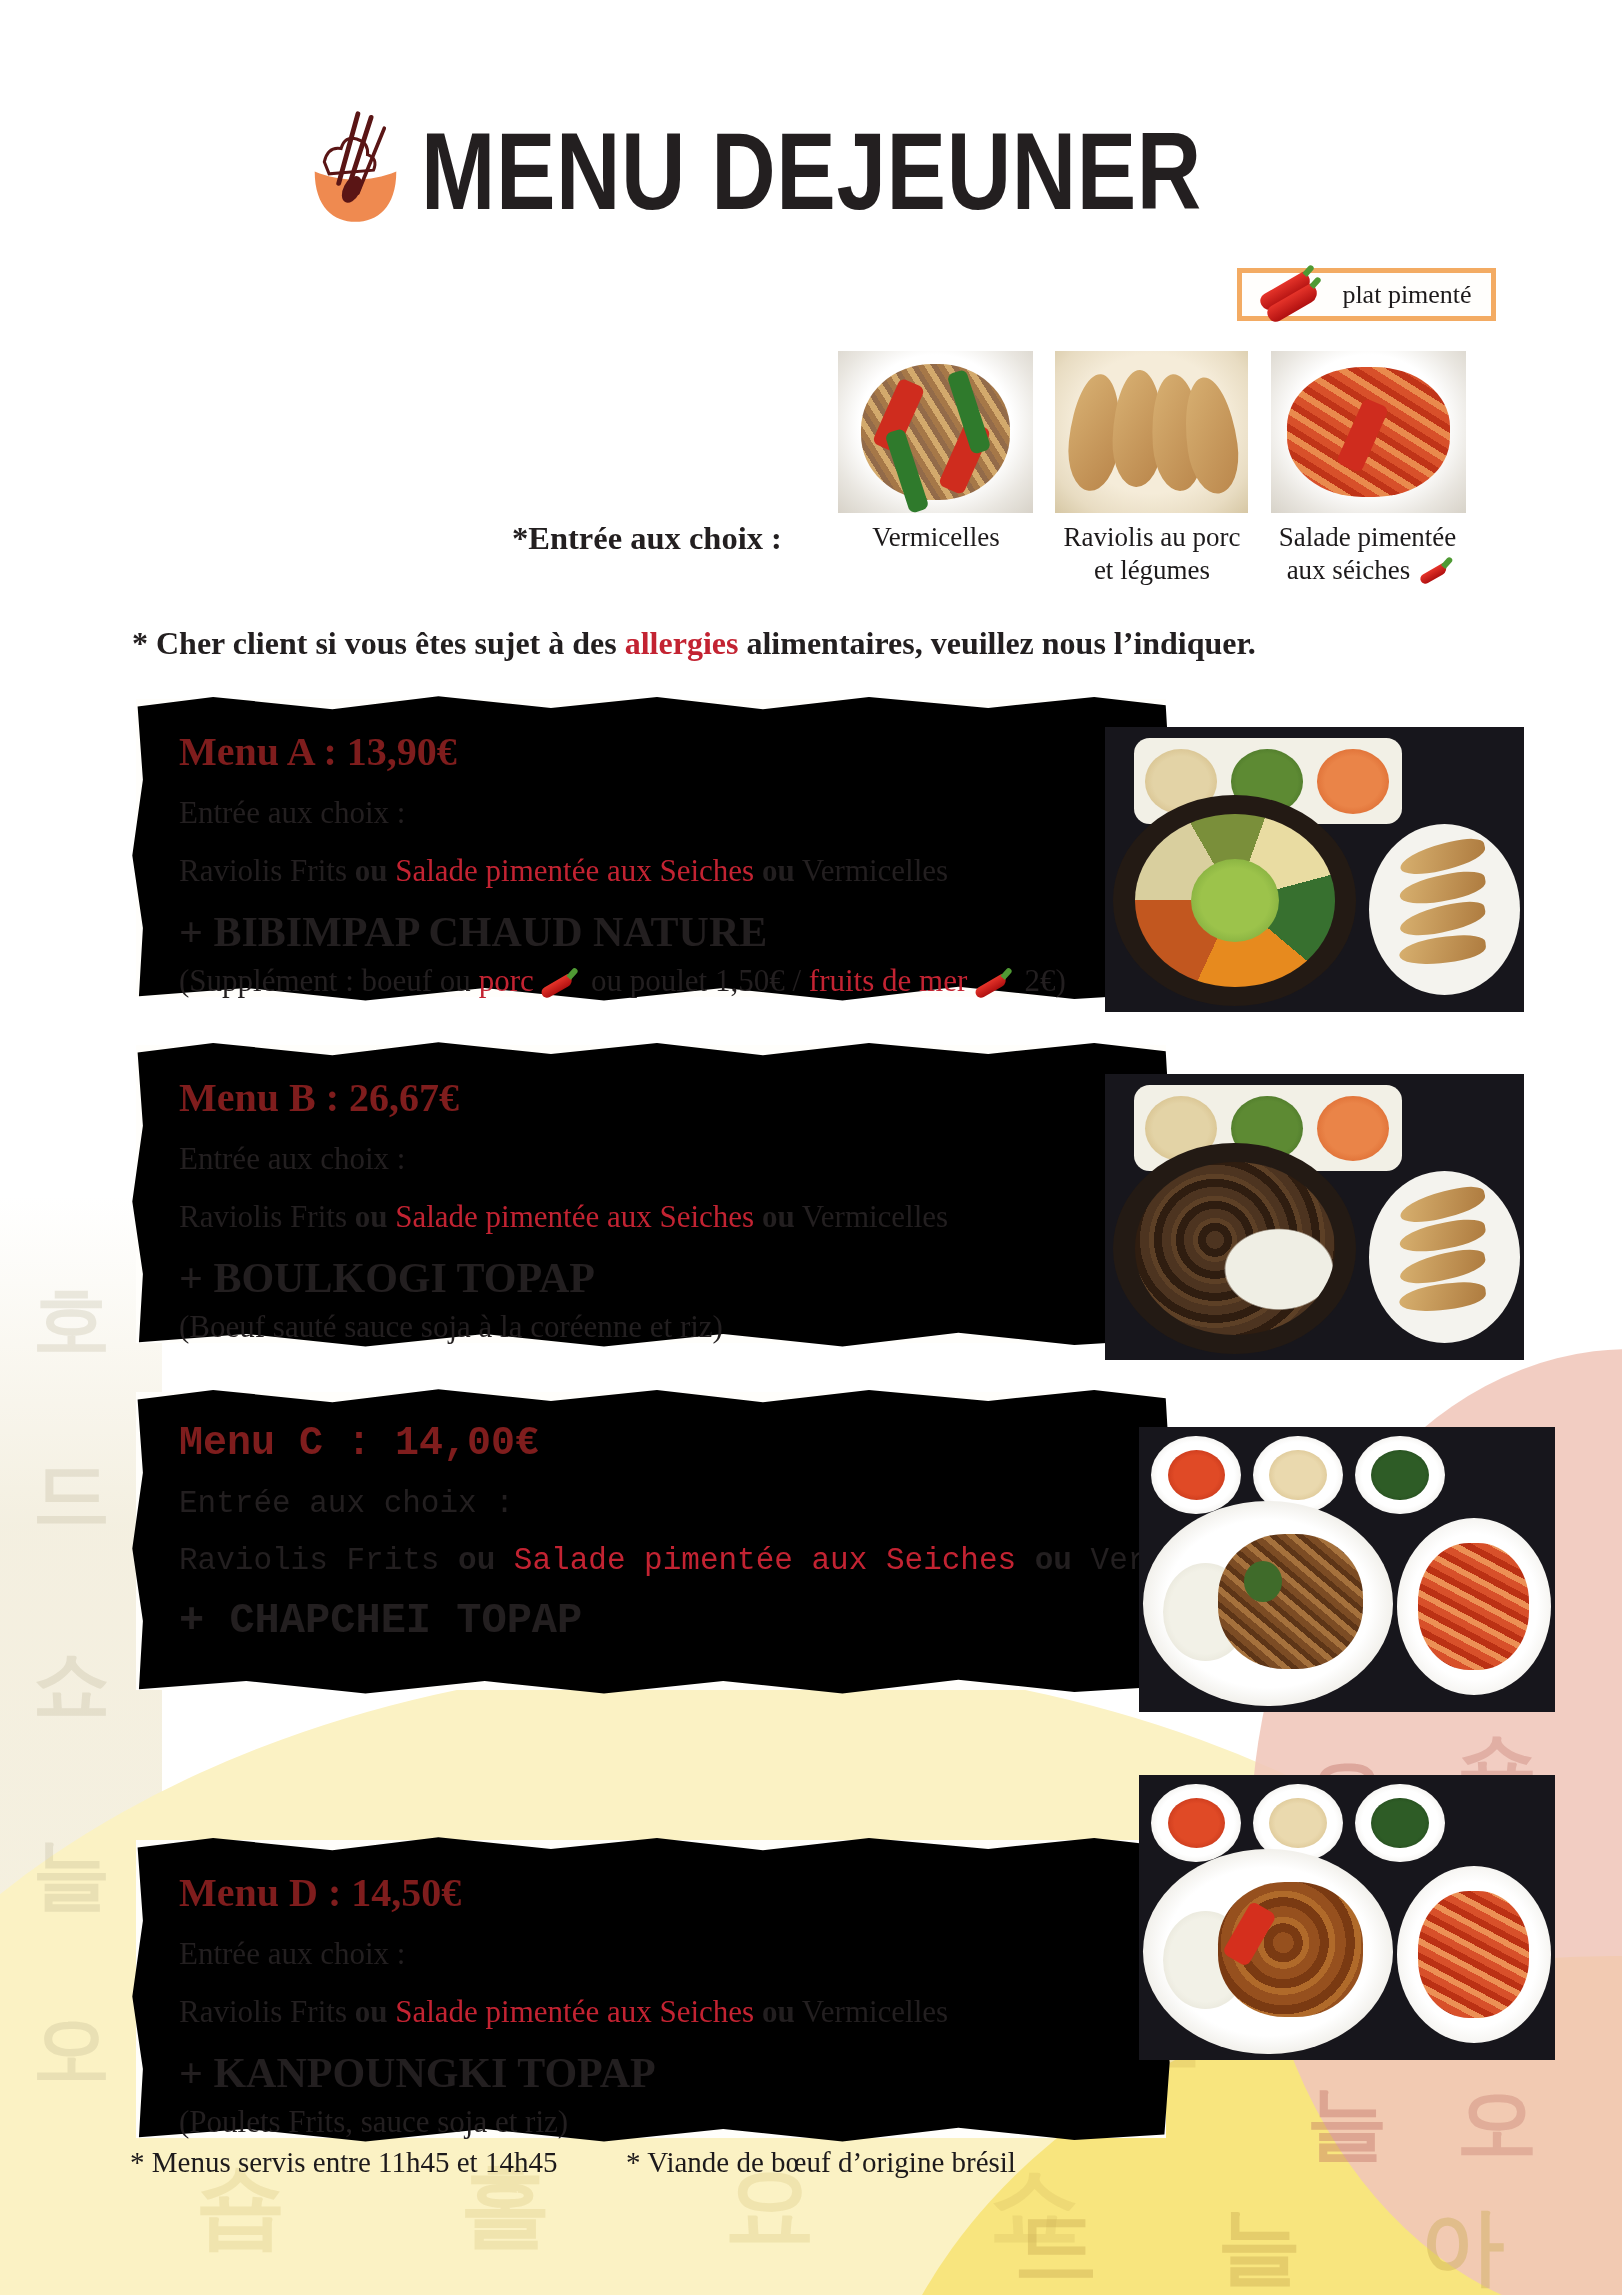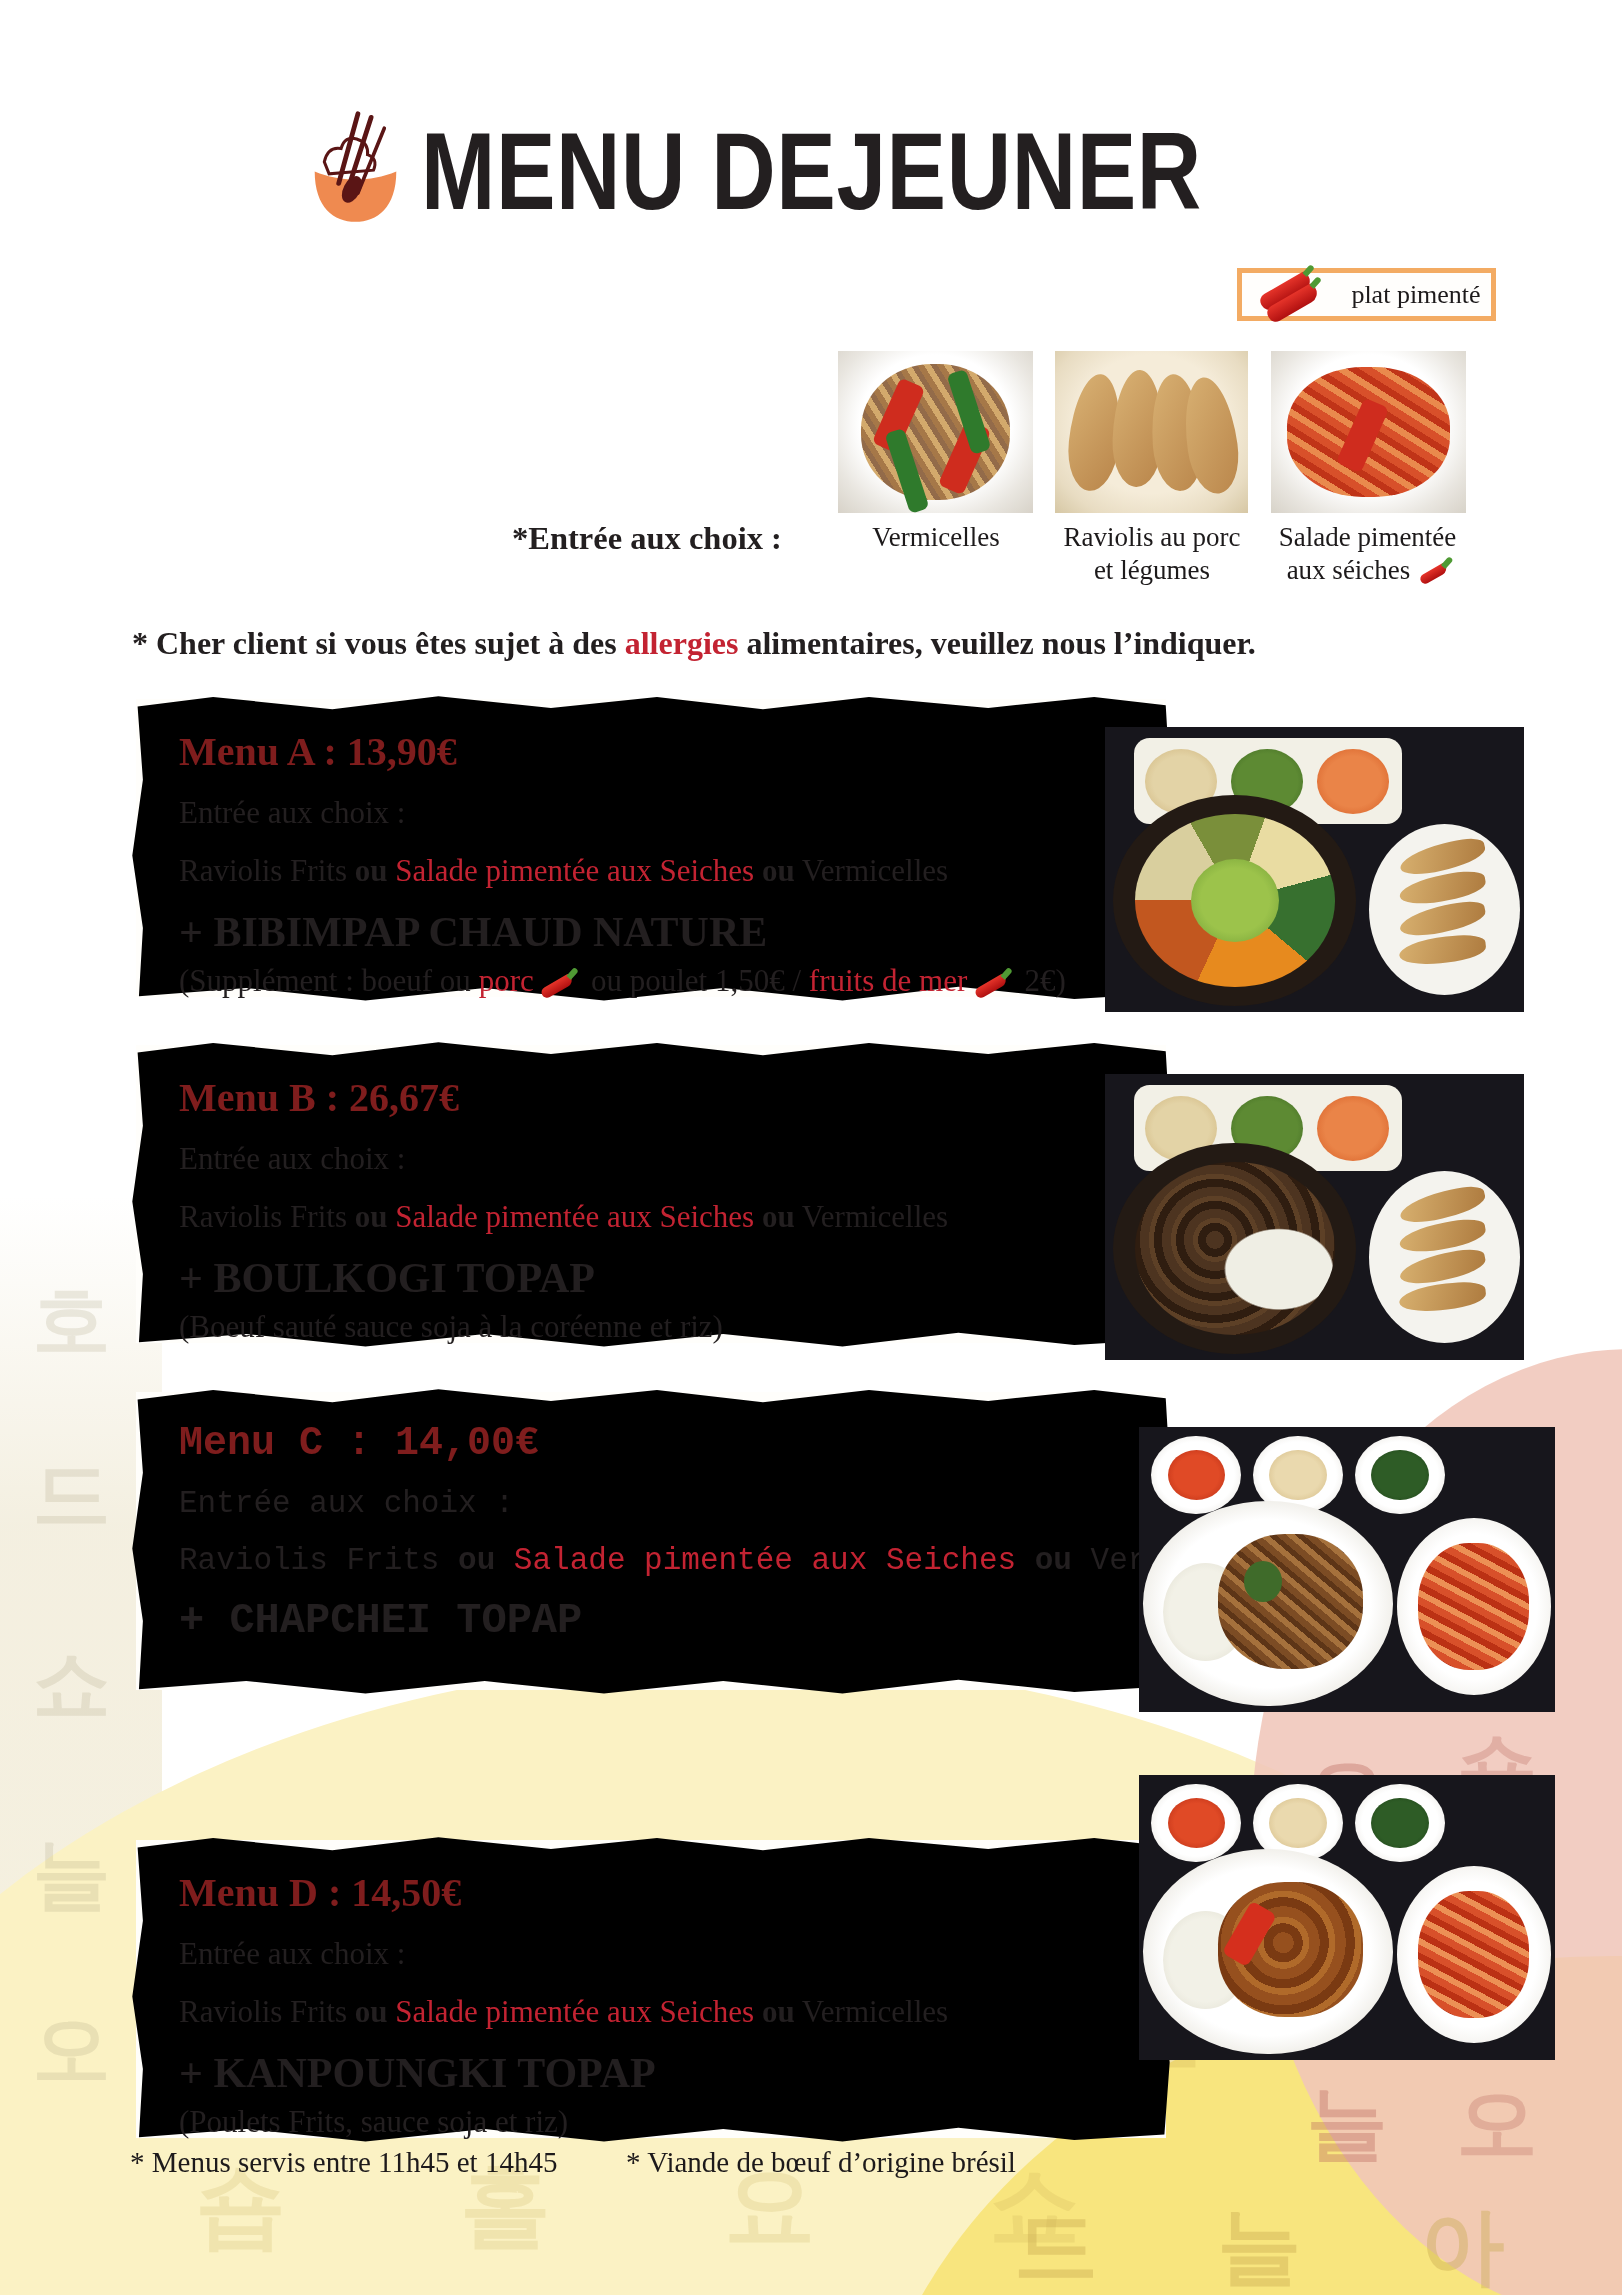--- a/index.html
+++ b/index.html
@@ -25,21 +25,21 @@
   
   .logo{position:absolute;left:294px;top:109px;width:123px;height:120px;z-index:5;}
   .page-title{
     position:absolute;left:421px;top:109px;z-index:5;margin:0;
     font-family:"Liberation Sans","DejaVu Sans",sans-serif;font-weight:700;
     font-size:97px;letter-spacing:0.6px;color:#231f20;
     transform:scale(.92,1.12);transform-origin:left top;white-space:nowrap;
   }
   .badge{
     position:absolute;left:1237px;top:268px;width:239px;height:43px;z-index:5;
-    border:5.8px solid #f3ab63;background:#fffefc;display:flex;align-items:center;gap:21px;padding-left:10.4px;
+    border:5.8px solid #f3ab63;background:#fffefc;display:flex;align-items:center;gap:12px;padding-left:10.4px;
   }
   .badge-label{font-size:26px;color:#1d1a1b;}
   
   .chili{position:relative;display:inline-block;width:38px;height:13px;
     background:linear-gradient(180deg,#e6342a 0%,#b01010 100%);
     border-radius:7.8px 3.2px 10.4px 7.8px;transform:rotate(-30deg);}
   .chili::after{content:"";position:absolute;right:-8.4px;top:-1.3px;width:11.7px;height:5.8px;
     background:#4f9a34;border-radius:1.3px 6.5px 6.5px 1.3px;transform:rotate(-18deg);}
   .chili-pair{position:relative;width:78px;height:39px;flex:0 0 auto;}
   .chili-pair .chili{position:absolute;width:55px;height:17px;}

